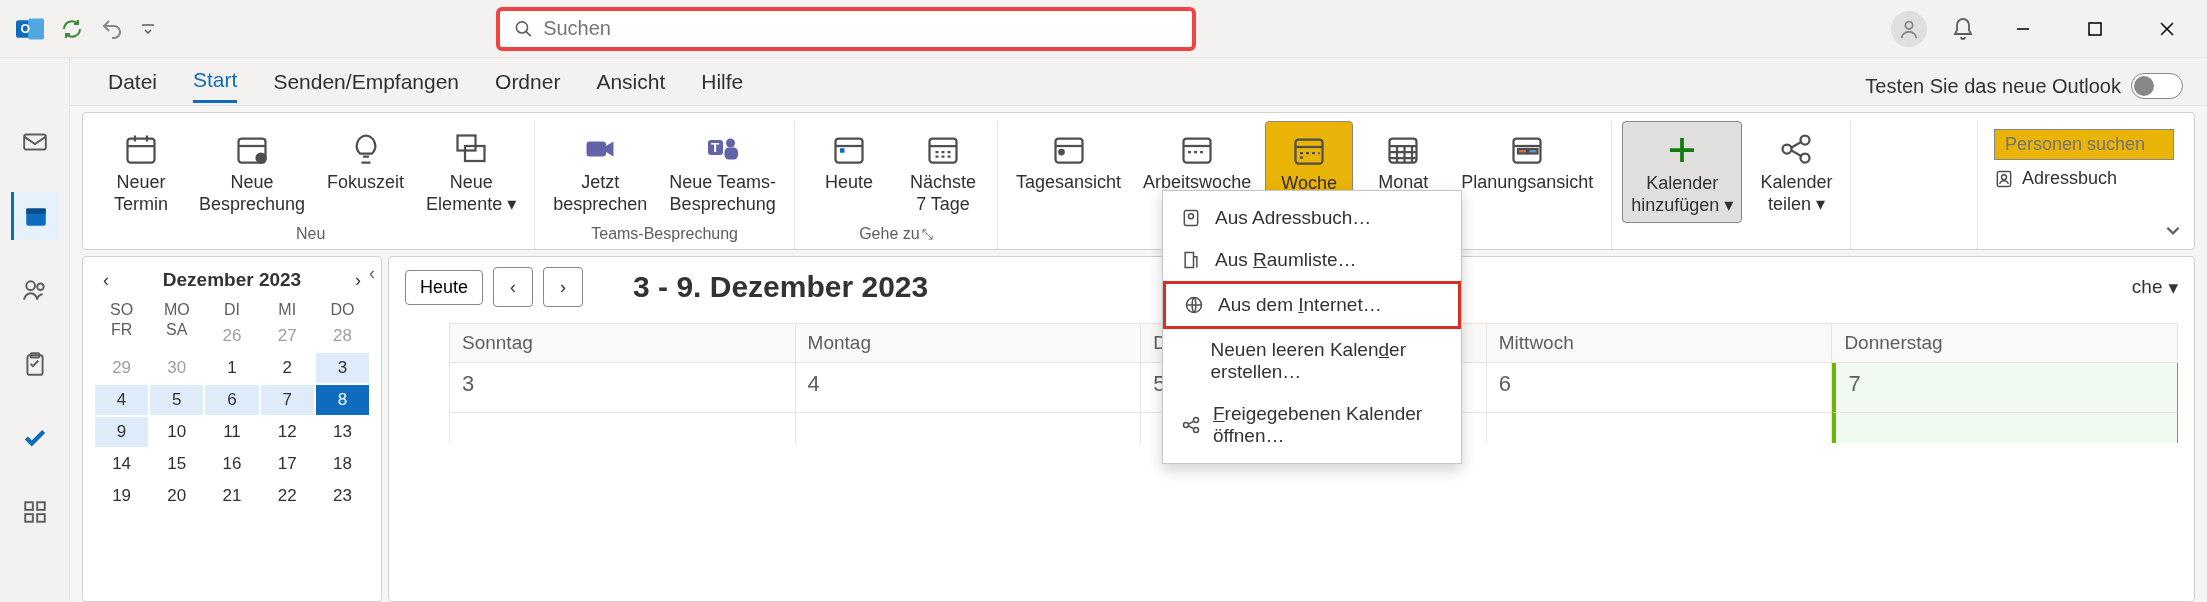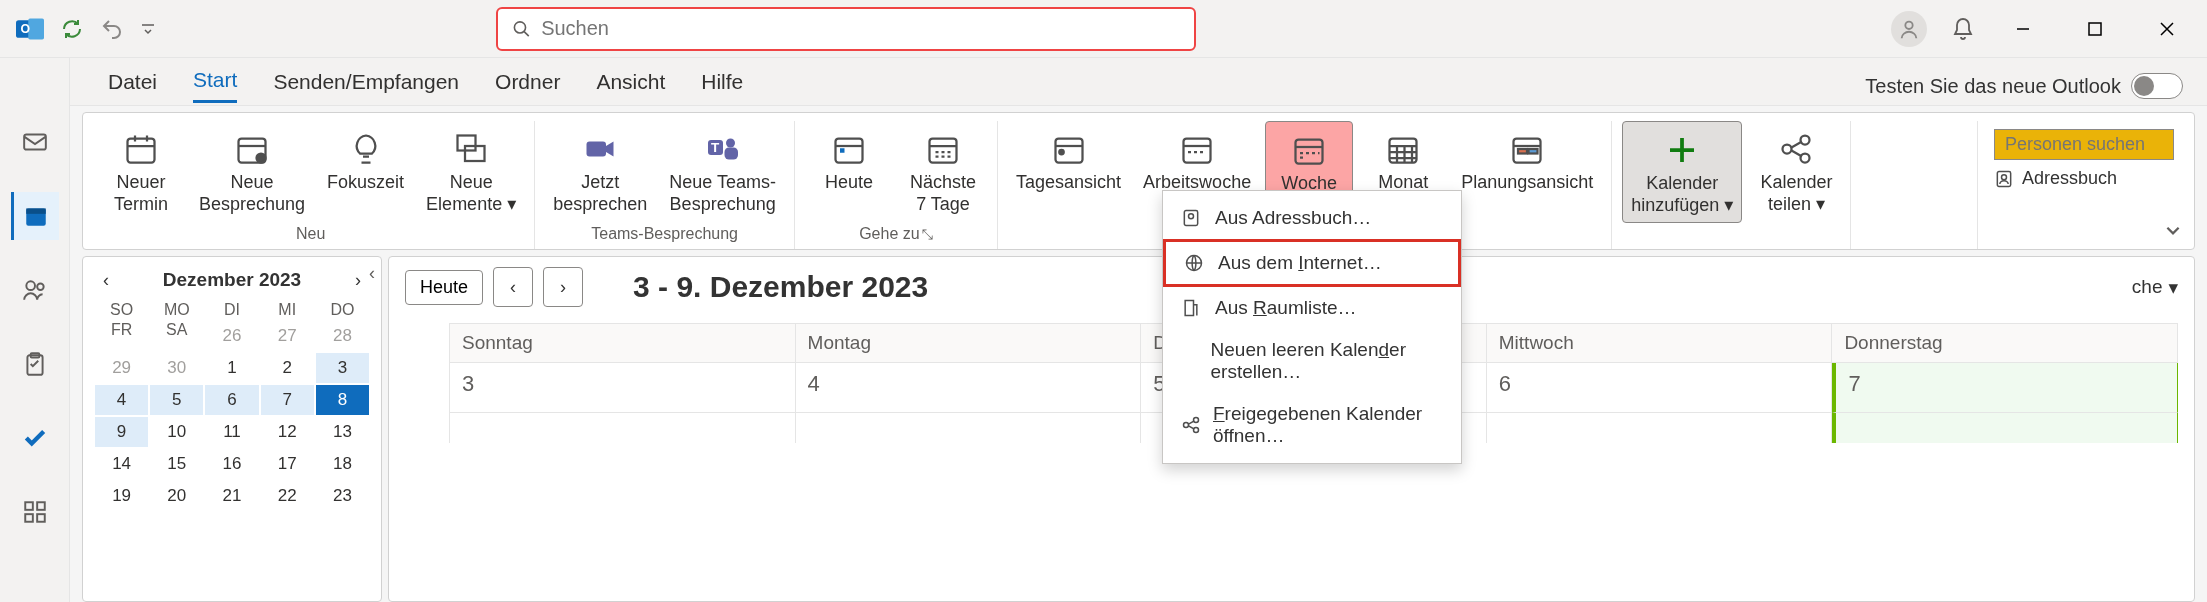--- a/index.html
+++ b/index.html
@@ -4,21 +4,21 @@
 <style>
 * { box-sizing: border-box; margin: 0; padding: 0; font-family: "Segoe UI", sans-serif; }
 body { background: #f5f5f5; width: 2207px; height: 602px; overflow: hidden; font-size: 18px; color: #333; }
 
 
 .titlebar { height: 58px; background: #f3f2f1; display: flex; align-items: center; padding: 0 16px; border-bottom: 1px solid #e5e5e5; }
 .titlebar .left { display: flex; align-items: center; gap: 16px; }
 .titlebar .app-icon { width: 28px; height: 28px; }
 .titlebar .sync-icon, .titlebar .undo-icon, .titlebar .dropdown-icon { color: #605e5c; }
 .titlebar .search-wrap { margin-left: 340px; width: 700px; }
-.titlebar .search { width: 100%; height: 44px; border: 2px solid #ef4444; border-radius: 6px; background: #fff; display: flex; align-items: center; padding: 0 14px; gap: 10px; color: #605e5c; }
+.titlebar .search { width: 100%; height: 44px; border: 4px solid #ef4444; border-radius: 6px; background: #fff; display: flex; align-items: center; padding: 0 14px; gap: 10px; color: #605e5c; }
 .titlebar .search input { border: none; outline: none; font-size: 20px; width: 100%; color: #333; background: transparent; }
 .titlebar .right { margin-left: auto; display: flex; align-items: center; gap: 24px; }
 .titlebar .avatar { width: 36px; height: 36px; border-radius: 50%; background: #e1dfdd; display: flex; align-items: center; justify-content: center; }
 .titlebar .winbtn { width: 48px; height: 40px; display: flex; align-items: center; justify-content: center; color: #000; }
 
 
 .tabstrip { height: 48px; display: flex; align-items: center; padding-left: 108px; gap: 36px; border-bottom: 1px solid #e5e5e5; background: #f3f2f1; }
 .tabstrip .tab { font-size: 21px; color: #323130; padding: 8px 0; cursor: pointer; }
 .tabstrip .tab.active { font-weight: 400; border-bottom: 3px solid #0f6cbd; color: #0f6cbd; }
 .tabstrip .newoutlook { margin-left: auto; margin-right: 24px; display: flex; align-items: center; gap: 10px; font-size: 20px; margin-top: 9px; }
@@ -33,21 +33,21 @@
 .content { flex: 1; display: flex; flex-direction: column; }
 
 
 .ribbon { background: #fff; border: 1px solid #d1d1d1; margin: 6px 12px 0 12px; border-radius: 4px; display: flex; padding: 8px 4px 0 4px; position: relative; }
 .rgroup { display: flex; flex-direction: column; align-items: center; border-right: 1px solid #e5e5e5; padding: 0 10px 4px 10px; }
 .rgroup .items { display: flex; gap: 6px; }
 .rgroup .label { font-size: 16px; color: #605e5c; margin-top: 4px; }
 .rbtn { display: flex; flex-direction: column; align-items: center; justify-content: flex-start; padding: 6px 8px; min-width: 88px; text-align: center; cursor: pointer; border-radius: 4px; }
 .rbtn .ico { height: 44px; display: flex; align-items: center; justify-content: center; font-size: 30px; color: #4f4f4f; }
 .rbtn .txt { font-size: 18px; line-height: 22px; color: #323130; }
-.rbtn.selected { border: 1px solid #8a8886; background: #fca5a5; }
+.rbtn.selected { border: 1px solid #8a8886; background: #eab308; }
 .rgroup.single .items { gap: 10px; }
 .rside { margin-left: auto; display: flex; flex-direction: column; gap: 8px; padding: 8px 16px; border-left: 1px solid #e5e5e5; }
 .rside .searchppl { border: 1px solid #8a8886; padding: 4px 10px; font-size: 18px; width: 180px; background: #eab308; }
 .rside .addr { display: flex; align-items: center; gap: 8px; font-size: 18px; cursor: pointer; }
 .collapser { position: absolute; right: 12px; bottom: 10px; color: #605e5c; }
 .launcher { font-size: 14px; color: #605e5c; align-self: flex-end; margin-left: -4px; margin-top: -2px; }
 
 
 .dropdown { position: absolute; top: 190px; left: 1162px; width: 300px; background: #fff; border: 1px solid #c8c6c4; box-shadow: 0 6px 14px rgba(0,0,0,0.18); z-index: 10; padding: 6px 0; }
 .dropdown .mitem { display: flex; align-items: center; gap: 12px; padding: 10px 18px; font-size: 19px; cursor: pointer; }
@@ -420,37 +420,37 @@
     <div class="dropdown">
       <div class="mitem">
         <span class="ico">
             <svg width="20" height="20" viewBox="0 0 24 24" fill="none" stroke="#4f4f4f" stroke-width="1.8">
               <rect x="4" y="3" width="16" height="18" rx="2"></rect>
               <circle cx="12" cy="10" r="3"></circle>
             </svg>
           </span>
         <span>Aus Adressbuch…</span>
       </div>
+      <div class="mitem">
+        <span class="ico">
+            <svg width="20" height="20" viewBox="0 0 24 24" fill="none" stroke="#4f4f4f" stroke-width="1.8">
+              <rect x="5" y="3" width="10" height="18"></rect>
+              <path d="M15 8h4v13"></path>
+            </svg>
+          </span>
+        <span>Aus <span class="u">R</span>aumliste…</span>
+      </div>
       <div class="mitem hl">
         <span class="ico">
             <svg width="20" height="20" viewBox="0 0 24 24" fill="none" stroke="#4f4f4f" stroke-width="1.8">
               <circle cx="12" cy="12" r="9"></circle>
               <path d="M3 12h18M12 3c3 3 3 15 0 18M12 3c-3 3-3 15 0 18"></path>
             </svg>
           </span>
         <span>Aus dem <span class="u">I</span>nternet…</span>
-      </div>
-      <div class="mitem">
-        <span class="ico">
-            <svg width="20" height="20" viewBox="0 0 24 24" fill="none" stroke="#4f4f4f" stroke-width="1.8">
-              <rect x="5" y="3" width="10" height="18"></rect>
-              <path d="M15 8h4v13"></path>
-            </svg>
-          </span>
-        <span>Aus <span class="u">R</span>aumliste…</span>
       </div>
       <div class="mitem">
         <span class="ico"></span>
         <span>Neuen leeren Kalen<span class="u">d</span>er erstellen…</span>
       </div>
       <div class="mitem">
         <span class="ico">
             <svg width="20" height="20" viewBox="0 0 24 24" fill="none" stroke="#4f4f4f" stroke-width="1.8">
               <circle cx="6" cy="12" r="3"></circle>
               <circle cx="18" cy="6" r="3"></circle>

